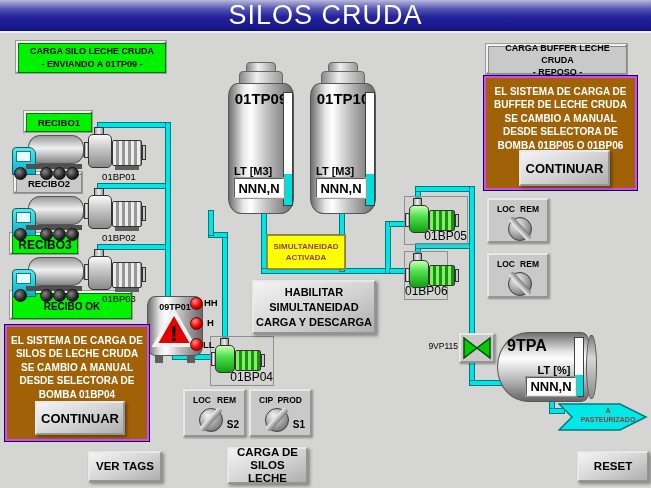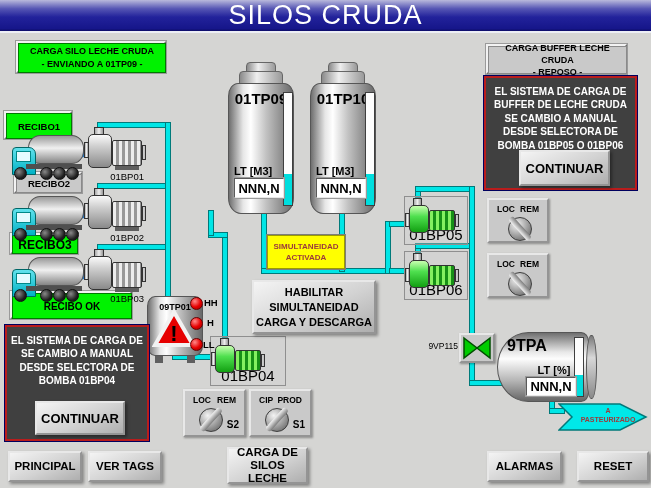--- a/index.html
+++ b/index.html
@@ -14,21 +14,21 @@
   
   .pipe{position:absolute;background:#00e6e6;border:1px solid #007a7a;box-sizing:border-box;z-index:1;}
   
   .frame{border:2px solid;border-color:#f2f2f2 #6f6f6f #6f6f6f #f2f2f2;box-shadow:0 0 0 1px #9a9a9a;z-index:3;}
   .lampG{background:#00f200;border:1px solid #007a00;}
   .lampGr{background:#c9c9c9;border:1px solid #8a8a8a;}
   .lamp-text{width:100%;height:100%;display:flex;align-items:center;justify-content:center;
              font-weight:bold;}
   .twoLine{display:flex;flex-direction:column;align-items:center;justify-content:center;font-weight:bold;text-align:center;}
   
-  .alarmbox{background:#404040;border:2px solid #b91c1c;box-shadow:0 0 0 1px #00005e;z-index:6;
+  .alarmbox{background:#a16207;border:2px solid #d946ef;box-shadow:0 0 0 1px #00005e;z-index:6;
             color:#fff;font-weight:bold;text-align:center;}
   .alarmbox .ln{font-size:10px;line-height:13.4px;}
   
   .btn3d{background:linear-gradient(155deg,#f4f4f4,#d2d2d2 55%,#aeaeae);border:2px outset #e8e8e8;
          box-shadow:2px 2px 3px rgba(0,0,0,.38);font-weight:bold;color:#000;cursor:pointer;
          display:flex;align-items:center;justify-content:center;text-align:center;z-index:4;}
   
   .panel{background:#c9c9c9;border:2px outset #e8e8e8;box-shadow:1px 1px 2px rgba(0,0,0,.35);z-index:3;}
   .panel .row{display:flex;justify-content:space-between;font-size:8.5px;font-weight:bold;padding:4px 8px 0 8px;}
   .knob{position:absolute;width:22px;height:22px;border-radius:50%;
@@ -46,23 +46,23 @@
           display:flex;align-items:center;justify-content:center;font-weight:bold;z-index:4;}
   
   .pump{position:absolute;z-index:3;}
   .pp{position:absolute;box-sizing:border-box;border:1px solid #333;}
   .headGray{background:linear-gradient(180deg,#fafafa,#cfcfcf 35%,#8a8a8a);border-radius:5px;}
   .motGray{background:repeating-linear-gradient(90deg,#ededed 0 3px,#989898 3px 6px);border-radius:2px;}
   .headGreen{background:linear-gradient(180deg,#c8ffb0,#4fe04f 40%,#12a012);border-radius:5px;}
   .motGreen{background:repeating-linear-gradient(90deg,#84f060 0 3px,#169016 3px 6px);border-radius:2px;}
   .stubm{background:linear-gradient(90deg,#aaa,#eee,#999);}
   .feet{background:#5f5f5f;border:none;}
-  .pumplabel{position:absolute;font-size:9.5px;text-align:right;z-index:3;}
+  .pumplabel{position:absolute;font-size:9.5px;text-align:center;z-index:3;}
   .eqbox{border:1px solid #8f8f8f;z-index:2;background:rgba(210,210,210,.35);}
-  .eqlabel{position:absolute;width:100%;bottom:1px;text-align:center;font-size:15px;}
+  .eqlabel{position:absolute;width:100%;bottom:1px;text-align:right;font-size:12px;}
   
   .truck{position:absolute;z-index:3;}
   .tcab{position:absolute;left:0;top:12px;width:22px;height:26px;background:linear-gradient(180deg,#62e2ec,#00b2c6);
         border:1px solid #066;border-radius:4px 7px 0 0;}
   .twin{position:absolute;left:3px;top:3px;width:13px;height:9px;background:#e4fbff;border:1px solid #088;}
   .ttank{position:absolute;left:16px;top:0;width:54px;height:27px;border:1px solid #555;border-radius:12px/13px;
          background:linear-gradient(180deg,#9a9a9a,#f0f0f0 45%,#858585);}
   .tchassis{position:absolute;left:14px;top:29px;width:56px;height:5px;background:#4f4f4f;}
   .twheel{position:absolute;top:32px;width:11px;height:11px;border-radius:50%;
           background:radial-gradient(circle at 35% 35%,#888,#1c1c1c 65%);border:1px solid #111;}
@@ -134,27 +134,28 @@
     <div class="ln">EL SISTEMA DE CARGA DE</div>
     <div class="ln">BUFFER DE LECHE CRUDA</div>
     <div class="ln">SE CAMBIO A MANUAL</div>
     <div class="ln">DESDE SELECTORA DE</div>
     <div class="ln">BOMBA 01BP05 O 01BP06</div>
     <div class="btn3d" style="position:absolute;left:33px;top:72px;width:87px;height:32px;font-size:13px">CONTINUAR</div>
   </div>
 
   <div class="abs alarmbox" style="left:5px;top:325px;width:144px;height:116px;padding-top:7px">
     <div class="ln">EL SISTEMA DE CARGA DE</div>
+    <div class="ln">SILOS DE LECHE CRUDA</div>
     <div class="ln">SE CAMBIO A MANUAL</div>
     <div class="ln">DESDE SELECTORA DE</div>
     <div class="ln">BOMBA 01BP04</div>
     <div class="btn3d" style="position:absolute;left:28px;top:74px;width:86px;height:30px;font-size:13px">CONTINUAR</div>
   </div>
 
-  <div class="abs frame" style="left:4px;top:111px;width:68px;height:28px">
+  <div class="abs frame" style="left:24px;top:111px;width:68px;height:21px">
     <div class="lampG lamp-text" style="font-size:9.5px">RECIBO1</div>
   </div>
   <div class="abs frame" style="left:14px;top:172px;width:68px;height:21px">
     <div class="lampGr lamp-text" style="font-size:9.5px">RECIBO2</div>
   </div>
   <div class="abs frame" style="left:10px;top:233px;width:68px;height:21px">
     <div class="lampG lamp-text" style="font-size:12px">RECIBO3</div>
   </div>
   <div class="abs frame" style="left:10px;top:291px;width:122px;height:28px">
     <div class="lampG lamp-text" style="font-size:10px">RECIBO OK</div>
@@ -267,21 +268,21 @@
       <text x="22" y="32" text-anchor="middle" font-size="22" font-weight="bold" fill="#000" font-family="Liberation Sans, sans-serif">!</text>
     </svg>
     <div class="dot-red" style="left:45px;top:5px"></div>
     <div class="dot-red" style="left:45px;top:25px"></div>
     <div class="dot-red" style="left:45px;top:46px"></div>
   </div>
   <div class="indlbl" style="left:204px;top:297px">HH</div>
   <div class="indlbl" style="left:207px;top:317px">H</div>
   <div class="indlbl" style="left:203px;top:339px">LL</div>
 
-  <div class="abs eqbox" style="left:210px;top:336px;width:76px;height:50px">
+  <div class="abs eqbox" style="left:210px;top:336px;width:64px;height:50px">
     <div class="pump" style="left:0;top:0;width:64px;height:38px">
       <div class="pp stubm" style="left:9px;top:1px;width:9px;height:9px"></div>
       <div class="pp headGreen" style="left:4px;top:8px;width:20px;height:28px"></div>
       <div class="pp stubm" style="left:0;top:15px;width:5px;height:14px"></div>
       <div class="pp motGreen" style="left:24px;top:13px;width:26px;height:21px"></div>
       <div class="pp stubm" style="left:50px;top:17px;width:4px;height:13px"></div>
     </div>
     <div class="eqlabel">01BP04</div>
   </div>
 
@@ -309,21 +310,21 @@
   <div class="abs eqbox" style="left:404px;top:196px;width:64px;height:49px">
     <div class="pump" style="left:0;top:0;width:64px;height:36px">
       <div class="pp stubm" style="left:8px;top:1px;width:9px;height:9px"></div>
       <div class="pp headGreen" style="left:4px;top:8px;width:20px;height:28px"></div>
       <div class="pp stubm" style="left:0;top:16px;width:5px;height:14px"></div>
       <div class="pp motGreen" style="left:24px;top:13px;width:26px;height:21px"></div>
       <div class="pp stubm" style="left:50px;top:17px;width:4px;height:13px"></div>
     </div>
     <div class="eqlabel">01BP05</div>
   </div>
-  <div class="abs eqbox" style="left:404px;top:251px;width:64px;height:49px">
+  <div class="abs eqbox" style="left:404px;top:251px;width:44px;height:49px">
     <div class="pump" style="left:0;top:0;width:64px;height:36px">
       <div class="pp stubm" style="left:8px;top:1px;width:9px;height:9px"></div>
       <div class="pp headGreen" style="left:4px;top:8px;width:20px;height:28px"></div>
       <div class="pp stubm" style="left:0;top:16px;width:5px;height:14px"></div>
       <div class="pp motGreen" style="left:24px;top:13px;width:26px;height:21px"></div>
       <div class="pp stubm" style="left:50px;top:17px;width:4px;height:13px"></div>
     </div>
     <div class="eqlabel">01BP06</div>
   </div>
 
@@ -370,19 +371,17 @@
   <div class="abs" style="left:558px;top:402px;width:90px;height:30px;z-index:3">
     <svg width="90" height="30">
       <polygon points="1,2 62,2 88,15 62,28 1,28 14,15" fill="#00e8e8" stroke="#007a7a" stroke-width="1.5"></polygon>
     </svg>
     <div class="abs twoLine" style="left:16px;top:4px;width:68px;font-size:7px;line-height:9px;color:#9b3b3b">
       <span>A</span>
       <span>PASTEURIZADO</span>
     </div>
   </div>
 
-  <div class="abs btn3d navbtn" style="left:8px;top:451px;width:74px;height:31px">PRINCIPAL</div>
   <div class="abs btn3d navbtn" style="left:88px;top:451px;width:74px;height:31px">VER TAGS</div>
   <div class="abs btn3d navbtn" style="left:227px;top:447px;width:81px;height:37px;padding:0 2px">CARGA DE SILOS LECHE</div>
-  <div class="abs btn3d navbtn" style="left:487px;top:451px;width:75px;height:31px">ALARMAS</div>
   <div class="abs btn3d navbtn" style="left:577px;top:451px;width:72px;height:31px">RESET</div>
 
 </div>
 
 </body></html>

